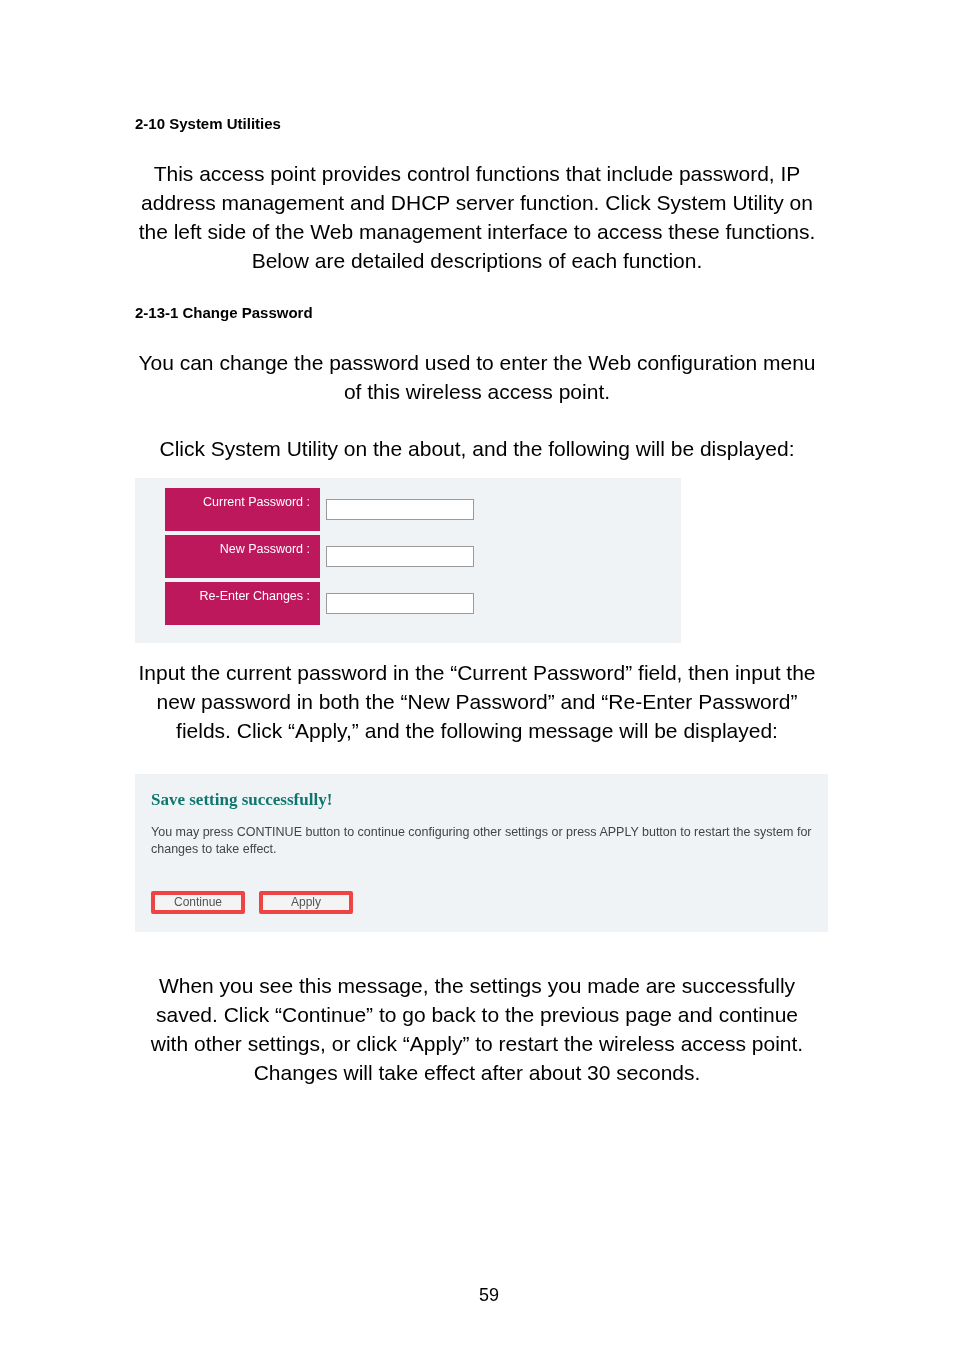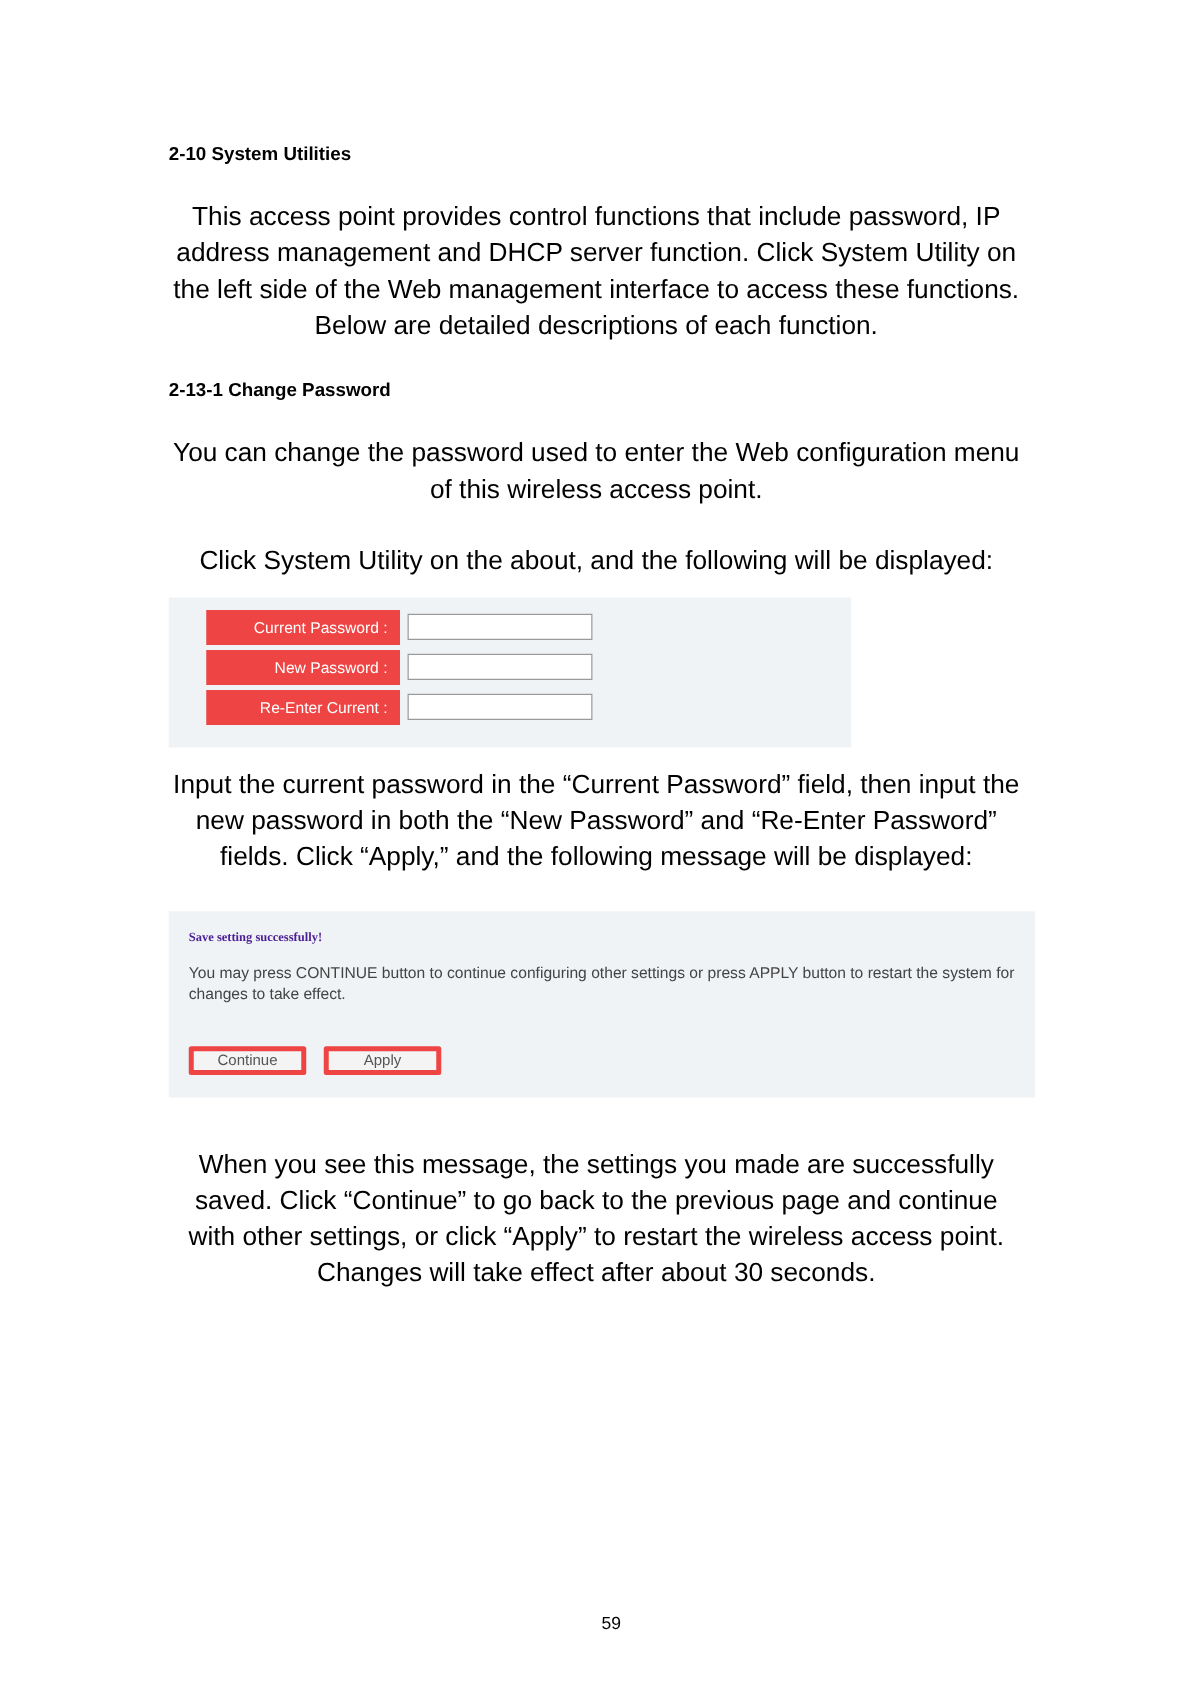--- a/index.html
+++ b/index.html
@@ -50,25 +50,25 @@
       font-size: 14px;
       color: #333;
     }
     .field-table {
       margin-left: 22px;
       border-collapse: separate;
       border-spacing: 0 4px;
     }
     .field-table td { vertical-align: middle; }
     .field-label-cell {
-      background: #ef4444;
+      background: #be185d;
       color: #fff;
       font-size: 12.5px;
       text-align: right;
-      padding: 7px 10px 7px 10px;
+      padding: 7px 10px 22px 10px;
       width: 155px;
       white-space: nowrap;
     }
     .field-input-cell {
       padding-left: 6px;
     }
     .pw-input {
       width: 148px;
       height: 21px;
       border: 1px solid #9a9a9a;
@@ -80,22 +80,22 @@
     .save-box {
       background: #eff3f6;
       width: 693px;
       padding: 16px 16px 18px 16px;
       margin-top: 10px;
       margin-bottom: 40px;
     }
     .save-title {
       font-family: Georgia, "Times New Roman", serif;
       font-weight: bold;
-      font-size: 10px;
-      color: #4c1d95;
+      font-size: 17px;
+      color: #0f766e;
       margin-bottom: 14px;
     }
     .save-desc {
       font-size: 12.5px;
       color: #444;
       line-height: 1.4;
       margin-bottom: 32px;
     }
     .btn-row { display: flex; gap: 14px; }
     .ui-btn {
@@ -108,21 +108,21 @@
       cursor: pointer;
       border-radius: 2px;
     }
 
     .page-number {
       position: absolute;
       bottom: 45px;
       left: 0;
       right: 0;
       text-align: center;
-      font-size: 14px;
+      font-size: 18px;
       padding-left: 24px;
     }
   </style>
 </head>
 <body>
 
 <div class="heading">2-10 System Utilities</div>
 <div class="para">This access point provides control functions that include password, IP address management and DHCP server function. Click System Utility on the left side of the Web management interface to access these functions. Below are detailed descriptions of each function.</div>
 
 <div class="heading">2-13-1 Change Password</div>
@@ -138,21 +138,21 @@
         <input type="password" class="pw-input" value="" style="">
       </td>
     </tr>
     <tr>
       <td class="field-label-cell">New Password :</td>
       <td class="field-input-cell">
         <input type="password" class="pw-input" value="" style="">
       </td>
     </tr>
     <tr>
-      <td class="field-label-cell">Re-Enter Current :</td>
+      <td class="field-label-cell">Re-Enter Changes :</td>
       <td class="field-input-cell">
         <input type="password" class="pw-input" value="" style="">
       </td>
     </tr>
   </tbody>
     </table>
 </div>
 
 <div class="para">Input the current password in the “Current Password” field, then input the new password in both the “New Password” and “Re-Enter Password” fields. Click “Apply,” and the following message will be displayed:</div>
 

